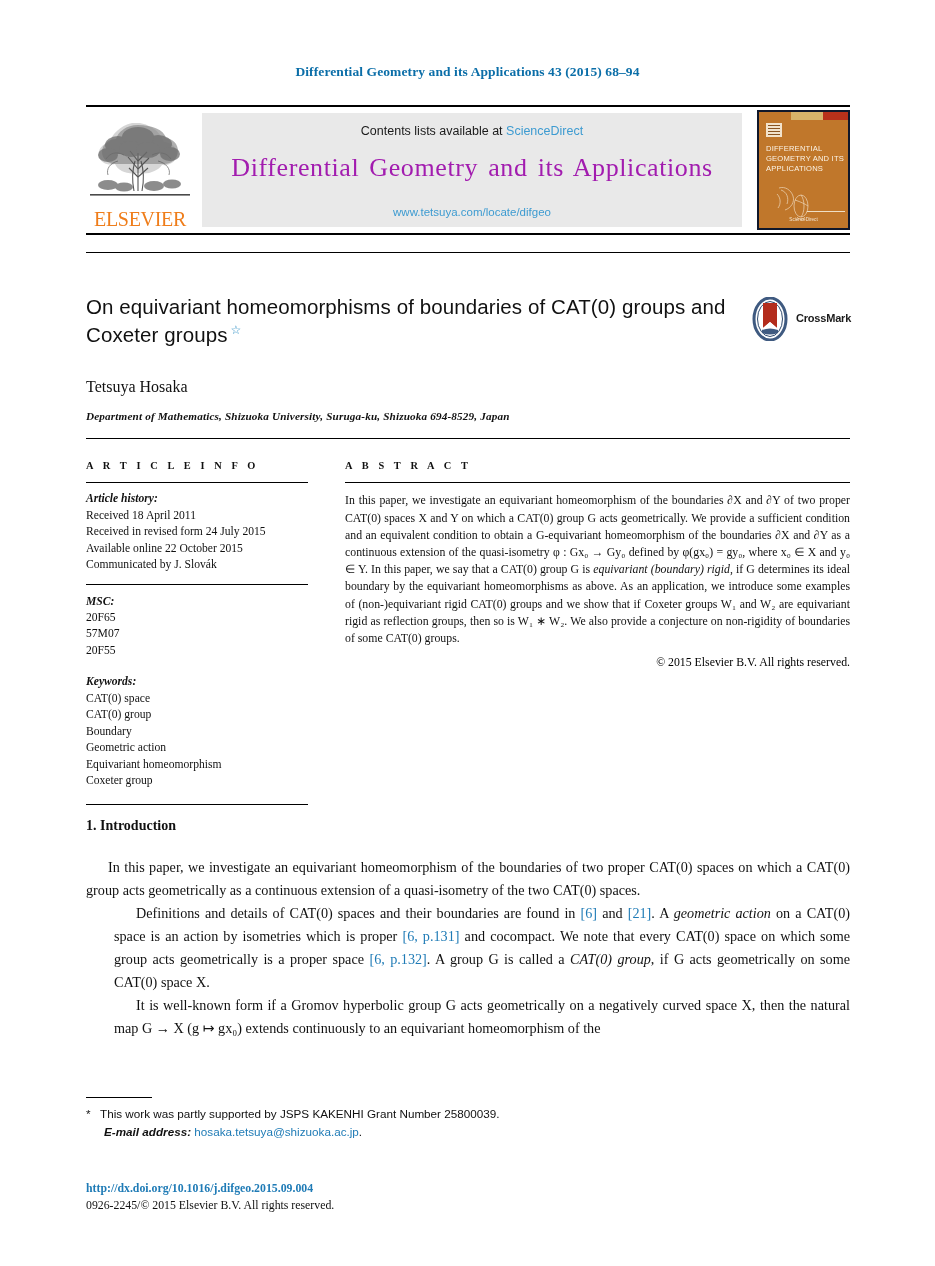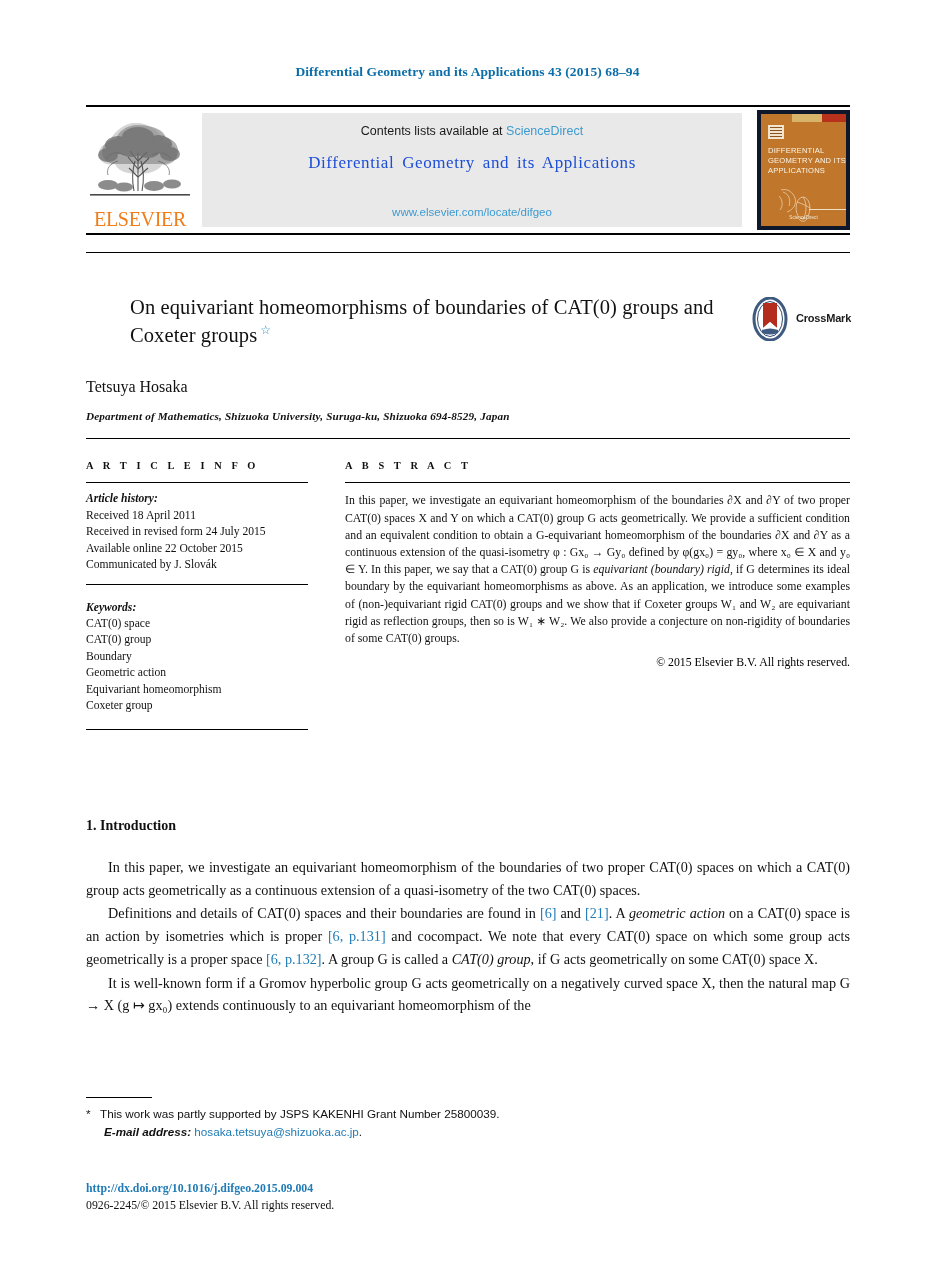--- a/index.html
+++ b/index.html
@@ -91,43 +91,43 @@
   }
   .contents-line a {
     color: #3d9bd1;
     text-decoration: none;
   }
   .journal-title {
     position: absolute;
     left: 0; top: 40px;
     width: 540px;
     font-family: "Liberation Serif", serif;
-    font-size: 17px;
-    color: #1d4ed8;
+    font-size: 26px;
+    color: #a21caf;
     letter-spacing: 0.6px;
     word-spacing: 3px;
   }
   .journal-url {
     position: absolute;
     left: 0; bottom: 9px;
     width: 540px;
     font-size: 11.5px;
     font-family: "Liberation Sans", sans-serif;
   }
   .journal-url a {
     color: #3d9bd1;
     text-decoration: none;
   }
   .cover-thumb {
     position: absolute;
     right: 0; top: 3px;
     width: 93px;
     height: 120px;
     background: #c0772b;
-    border: 4px solid #0f172a;
+    border: 2px solid #0f172a;
     box-sizing: border-box;
     overflow: hidden;
     padding-left: 7px;
   }
   .cover-topbar {
     position: absolute;
     left: 0; top: 0; width: 100%; height: 8px;
     background: linear-gradient(90deg,#c0772b 0 36%, #d8b46a 36% 72%, #b8311a 72% 100%);
   }
   .cover-els {
@@ -176,26 +176,25 @@
   .rule-thin {
     position: absolute;
     left: 86px;
     width: 764px;
     height: 1px;
     background: #000;
   }
   .title-area { position: absolute; left: 86px; top: 293px; width: 764px; }
   .art-title {
     width: 650px;
-    font-family: Liberation Serif, serif;
+    font-family: Liberation Sans, sans-serif;
     font-size: 20.5px;
     line-height: 1.38;
     color: #111;
     letter-spacing: 0.1px;
-    margin-left: 44px;
   }
   .dagger-star {
     color: #2f8fc4;
     font-size: 12px;
     vertical-align: super;
     padding-left: 3px;
   }
   .crossmark {
     position: absolute;
     right: 0; top: 4px;
@@ -282,21 +281,21 @@
     margin: 0 0 22px 0;
   }
   .para {
     font-family: "Liberation Serif", serif;
     font-size: 14.2px;
     line-height: 1.60;
     text-align: justify;
     color: #111;
     margin: 0;
   }
-  .para + .para { margin-top: 1px; }
+  .para + .para { margin-top: 1px; margin-left: 28px; }
   .indent { text-indent: 22px; }
   .para i { font-style: italic; }
   .ref { color: #1f7bb6; }
 
   
   .fn-rule {
     position: absolute; left: 86px; top: 1097px;
     width: 66px; height: 1.4px; background: #000;
   }
   .footnotes {
@@ -364,21 +363,21 @@
         </svg>
         <div class="elsevier-word">ELSEVIER</div>
       </div>
 
       <div class="contents-box">
         <div class="contents-line">
           <span>Contents lists available at </span><a href="#">ScienceDirect</a>
         </div>
         <div class="journal-title">Differential Geometry and its Applications</div>
         <div class="journal-url">
-          <a href="#">www.elsevier.com/locate/difgeo</a>
+          <a href="#">www.tetsuya.com/locate/difgeo</a>
         </div>
       </div>
 
       <div class="cover-thumb">
         <div class="cover-topbar"></div>
         <div class="cover-els"></div>
         <div class="cover-title">
           <div>DIFFERENTIAL</div>
           <div>GEOMETRY AND ITS</div>
           <div>APPLICATIONS</div>
@@ -426,20 +425,26 @@
     <div class="sec-head">A R T I C L E   I N F O</div>
     <div class="hrule"></div>
     <div class="info-body">
       <div class="info-label">Article history:</div>
       <div class="info-line">Received 18 April 2011</div>
       <div class="info-line">Received in revised form 24 July 2015</div>
       <div class="info-line">Available online 22 October 2015</div>
       <div class="info-line">Communicated by J. Slovák</div>
     </div>
     <div class="hrule-sm"></div>
+    <div class="info-body" style="margin-top:0">
+      <div class="info-label">MSC:</div>
+      <div class="info-line">20F65</div>
+      <div class="info-line">57M07</div>
+      <div class="info-line">20F55</div>
+    </div>
     <div class="info-body" style="margin-top:15px">
       <div class="info-label">Keywords:</div>
       <div class="info-line">CAT(0) space</div>
       <div class="info-line">CAT(0) group</div>
       <div class="info-line">Boundary</div>
       <div class="info-line">Geometric action</div>
       <div class="info-line">Equivariant homeomorphism</div>
       <div class="info-line">Coxeter group</div>
     </div>
     <div class="hrule-sm" style="margin-top:14px"></div>

